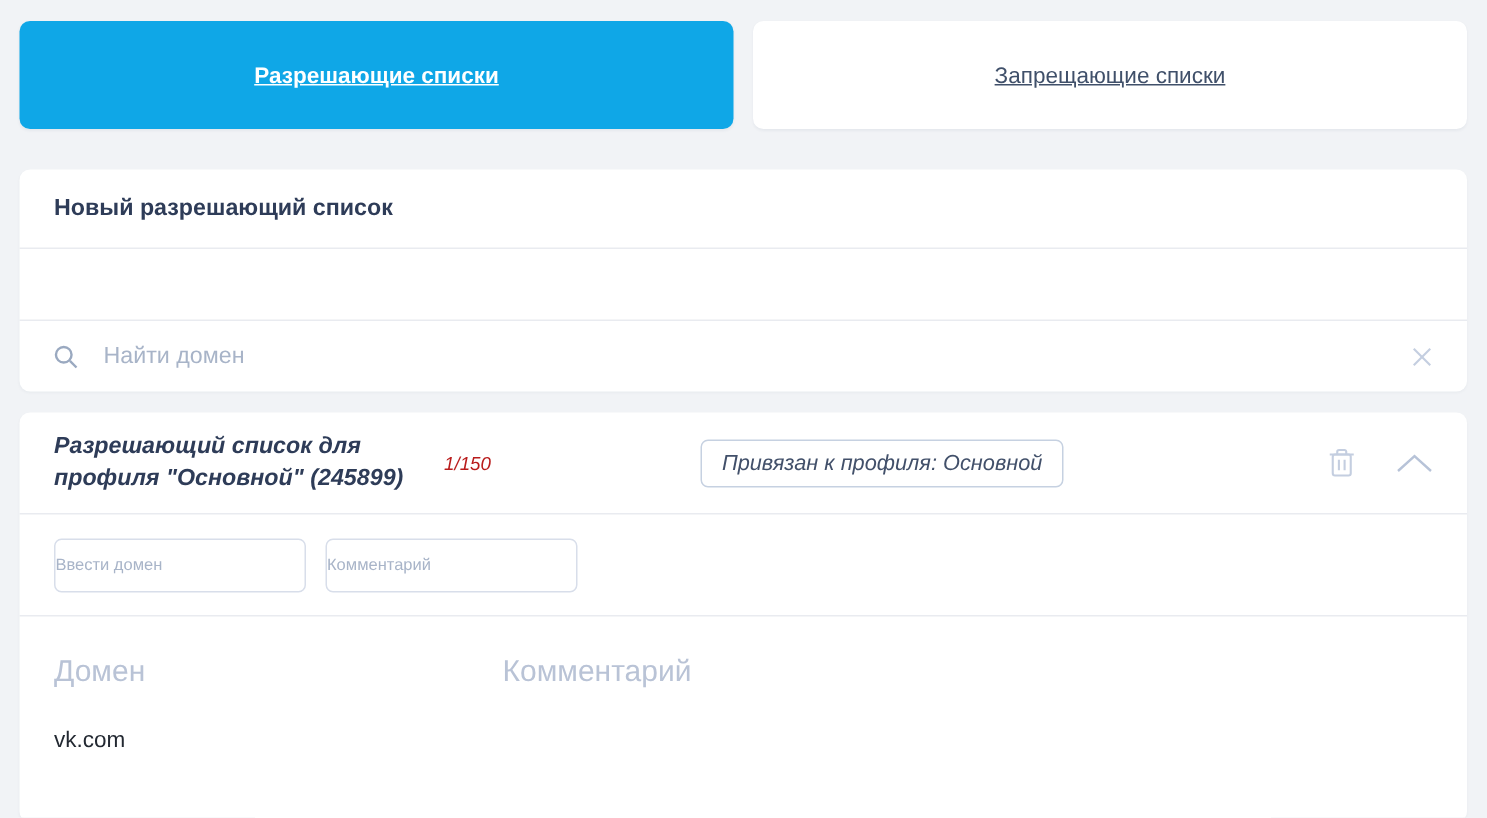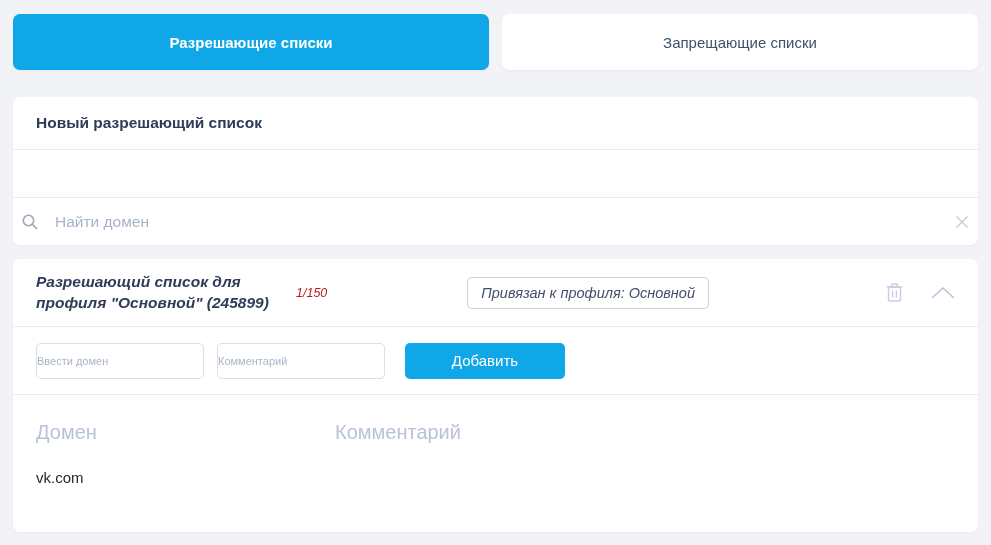--- a/index.html
+++ b/index.html
@@ -22,43 +22,44 @@
   body{
     background:var(--page-bg);
     font-family:"Liberation Sans","DejaVu Sans",sans-serif;
     overflow:hidden;
   }
   .page{padding:14px 13px 0;}
 
   
   .tabs{display:flex;gap:13px;}
   .tab{
-    flex:1;height:56px;border-radius:7px;
+    flex:1;height:72px;border-radius:7px;
     display:flex;align-items:center;justify-content:center;
     background:var(--card-bg);color:#40506a;font-size:15px;
     box-shadow:0 1px 2px rgba(25,39,70,.05);
     cursor:pointer;
+    text-decoration:underline;
   }
   .tab.active{background:var(--accent);color:#fff;font-weight:bold;}
 
   
   .card{
     background:var(--card-bg);border-radius:7px;
     box-shadow:0 1px 2px rgba(25,39,70,.04);
   }
   .card-1{margin-top:27px;}
   .card-2{margin-top:14px;height:273px;}
 
   .card1-title{
     height:53px;display:flex;align-items:center;
     padding:0 23px;font-size:15.5px;font-weight:bold;color:var(--title);
     border-bottom:1px solid var(--divider);
   }
   .card1-empty{height:48px;border-bottom:1px solid var(--divider);}
-  .search-row{height:47px;display:flex;align-items:center;padding:0 8px;}
+  .search-row{height:47px;display:flex;align-items:center;padding:0 22px;}
   .search-row .sicon{display:flex;align-items:center;color:var(--icon);flex:0 0 auto;}
   .search-input{
     flex:1;border:none;outline:none;background:transparent;
     margin-left:16px;font-size:15.5px;color:var(--text);
     font-family:"Liberation Sans","DejaVu Sans",sans-serif;
   }
   .search-input::placeholder{color:var(--muted);}
   .clear-btn{display:flex;align-items:center;color:var(--icon-light);cursor:pointer;flex:0 0 auto;}
 
   
@@ -159,21 +160,20 @@
               <polyline points="2,12 13,2 24,12"></polyline>
             </svg>
           </span>
         </button>
       </div>
     </div>
 
     <div class="add-row">
       <input class="add-input" type="text" placeholder="Ввести домен" style="">
       <input class="add-input" type="text" placeholder="Комментарий" style="">
-      <button class="add-btn">Добавить</button>
     </div>
 
     <div class="dtable">
       <div class="dtable-head">
         <div class="col-domain">Домен</div>
         <div class="col-comment">Комментарий</div>
       </div>
       <div>
           <div class="dtable-row">
             <div class="col-domain">vk.com</div>

